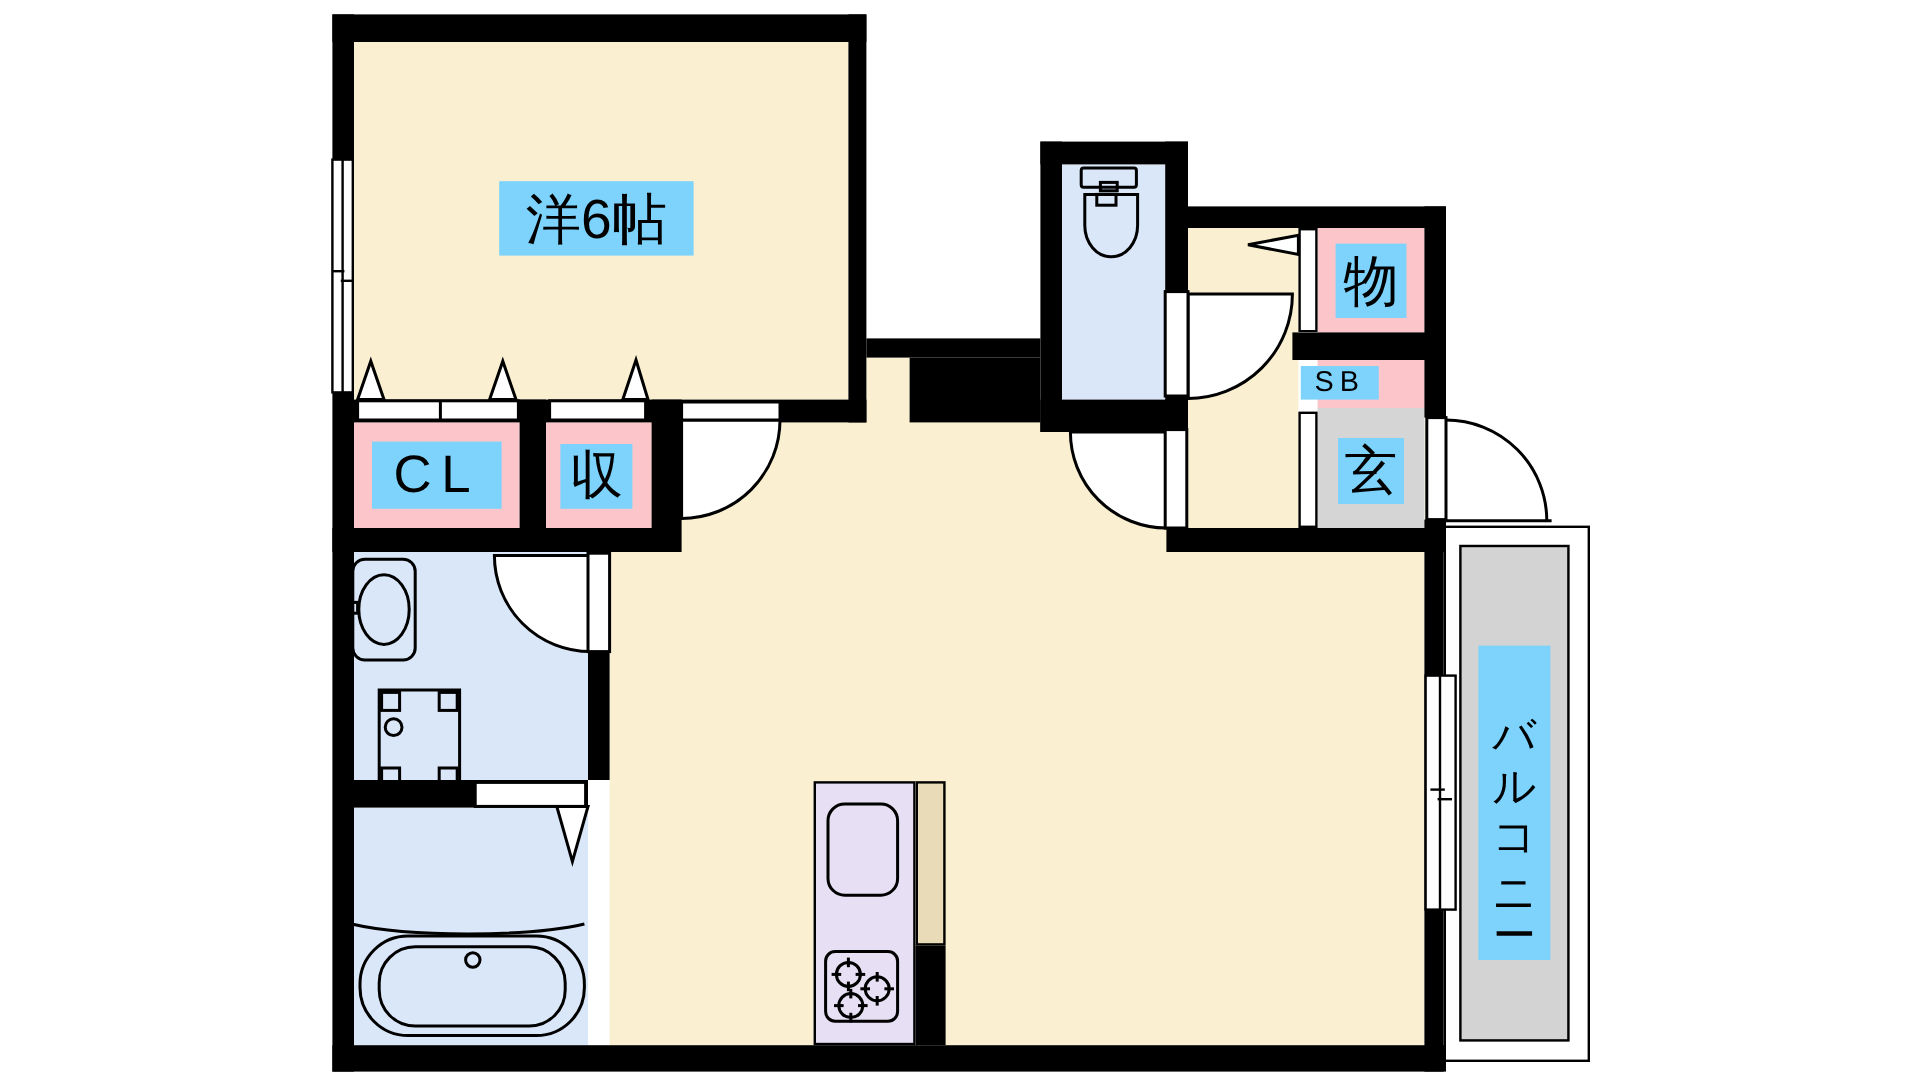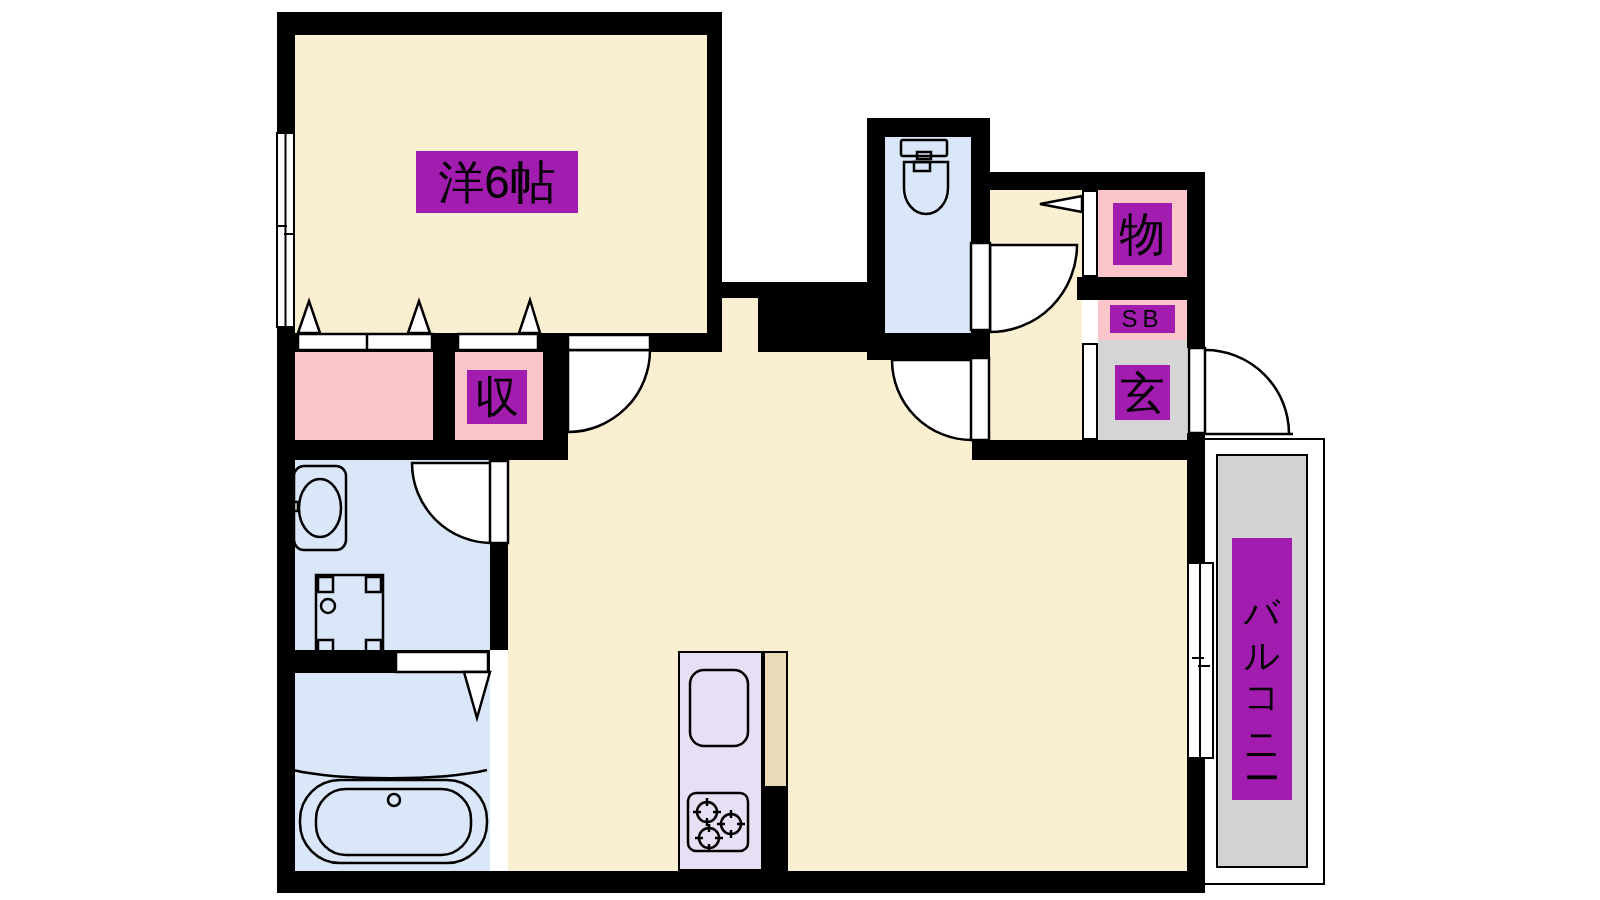--- a/index.html
+++ b/index.html
@@ -13,21 +13,21 @@
   .floor-pink{background:#FBC5C9;}
   .floor-blue{background:#DAE7F8;}
   .floor-lav{background:#E7DFF3;border:2px solid #000;}
   .floor-tan{background:#E9DAB8;border:2px solid #000;}
   .floor-gray{background:#D5D5D5;}
   .balcony-outer{background:#ffffff;border:2px solid #000;}
   .balcony-inner{background:#D3D3D3;border:2px solid #000;}
   .band{background:#ffffff;border:2px solid #000;}
   svg#symbols{position:absolute;left:0;top:0;z-index:6;}
   .label{
-    background:#a21caf;color:#000;display:flex;align-items:center;justify-content:center;
+    background:#7dd3fc;color:#000;display:flex;align-items:center;justify-content:center;
     z-index:8;white-space:nowrap;line-height:1;
   }
   .label.vertical{writing-mode:vertical-rl;letter-spacing:6px;}
   .z1{z-index:1}.z2{z-index:2}.z3{z-index:3}.z4{z-index:4}
 </style>
 </head>
 <body>
 
 <div id="canvas">
 
@@ -179,19 +179,20 @@
         <line x1="737" y1="824" x2="745" y2="824"></line>
       <circle cx="709" cy="838" r="10"></circle>
       <line x1="709" y1="824" x2="709" y2="832"></line>
         <line x1="709" y1="844" x2="709" y2="852"></line>
       <line x1="695" y1="838" x2="703" y2="838"></line>
         <line x1="715" y1="838" x2="723" y2="838"></line>
     </g>
   </svg>
 
   <div class="label" style="left:416px;top:151px;width:162px;height:62px;font-size:46px;">洋6帖</div>
+  <div class="label" style="left:310px;top:368px;width:108px;height:56px;font-size:44px;letter-spacing:8px;">CL</div>
   <div class="label" style="left:467px;top:370px;width:60px;height:54px;font-size:44px;">収</div>
   <div class="label" style="left:1113px;top:203px;width:59px;height:62px;font-size:46px;">物</div>
-  <div class="label" style="left:1110px;top:305px;width:65px;height:28px;font-size:24px;letter-spacing:5px;">SB</div>
+  <div class="label" style="left:1084px;top:305px;width:65px;height:28px;font-size:24px;letter-spacing:5px;">SB</div>
   <div class="label" style="left:1115px;top:365px;width:55px;height:55px;font-size:44px;">玄</div>
   <div class="label vertical" style="left:1232px;top:538px;width:60px;height:262px;font-size:36px;">バルコニー</div>
 
 </div>
 
 </body></html>

